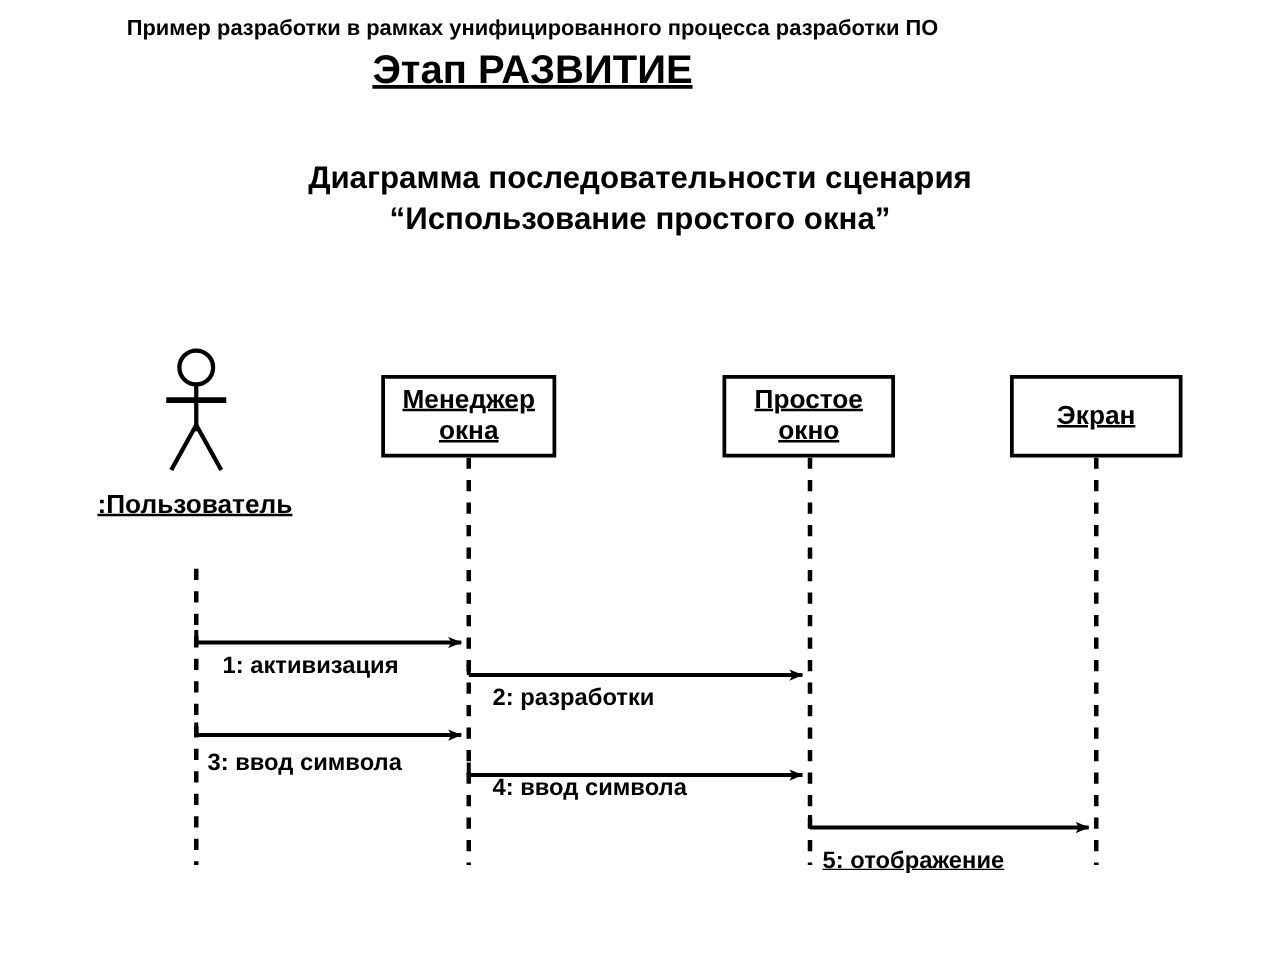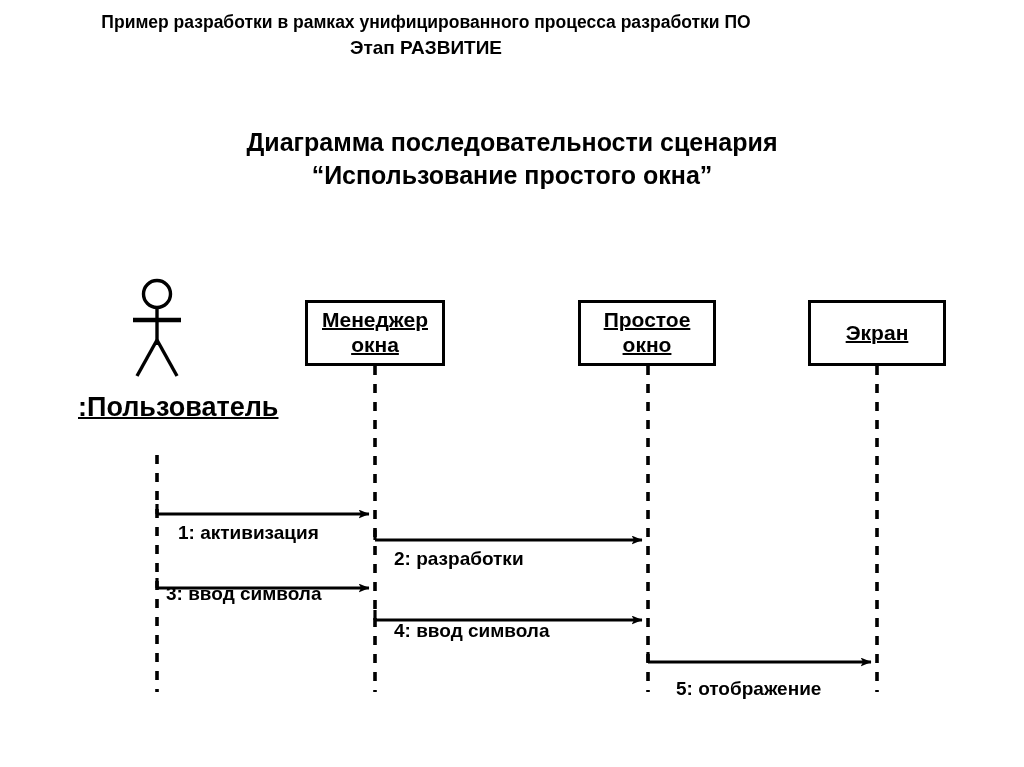--- a/index.html
+++ b/index.html
@@ -26,24 +26,25 @@
   }
   #subject-line {
     font-size: 17.5px;
     font-weight: bold;
     letter-spacing: 0px;
     margin-top: 13px;
     line-height: 1.1;
     font-family: "Liberation Sans", sans-serif;
   }
   #stage-line {
-    font-size: 19px;
+    font-size: 32px;
     font-weight: bold;
     margin-top: 6px;
     line-height: 1.1;
+    text-decoration: underline;
   }
   #diagram-title {
     position: absolute;
     left: 0;
     top: 126px;
     width: 1024px;
     text-align: center;
     font-size: 25px;
     font-weight: bold;
     line-height: 1.32;
@@ -84,21 +85,21 @@
     text-underline-offset: 1px;
     text-decoration-thickness: 2px;
     white-space: nowrap;
   }
 
   
   #actor-label {
     position: absolute;
     left: 78px;
     top: 392px;
-    font-size: 27px;
+    font-size: 21px;
     font-weight: bold;
     text-decoration: underline;
     text-underline-offset: 1px;
     text-decoration-thickness: 2px;
     white-space: nowrap;
   }
 
   
   .msg-label {
     position: absolute;
@@ -175,19 +176,19 @@
   </div>
 
   <div class="lifeline-box" style="left:808px; top:300px; width:138px; height:66px;">
     <span class="box-text">Экран</span>
   </div>
 
   <div class="msg-label" style="left:178px; top:474px;">1: активизация</div>
 
   <div class="msg-label" style="left:394px; top:500px;">2: разработки</div>
 
-  <div class="msg-label" style="left:166px; top:535px;">3: ввод символа</div>
+  <div class="msg-label" style="left:166px; top:552px;">3: ввод символа</div>
 
   <div class="msg-label" style="left:394px; top:572px;">4: ввод символа</div>
 
-  <div class="msg-label" style="left:676px; top:630px;">5: отображение</div>
+  <div class="msg-label" style="left:658px; top:630px;text-decoration:underline;">5: отображение</div>
 
 </div>
 
 </body></html>

